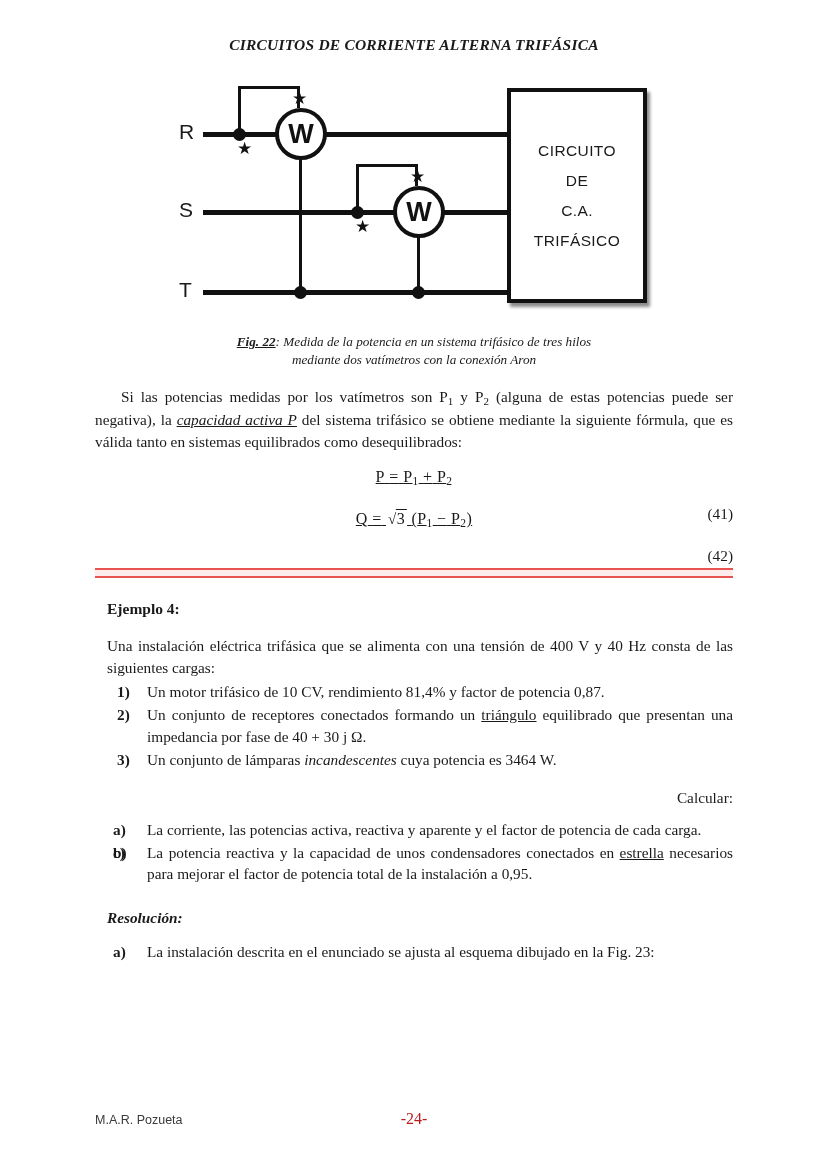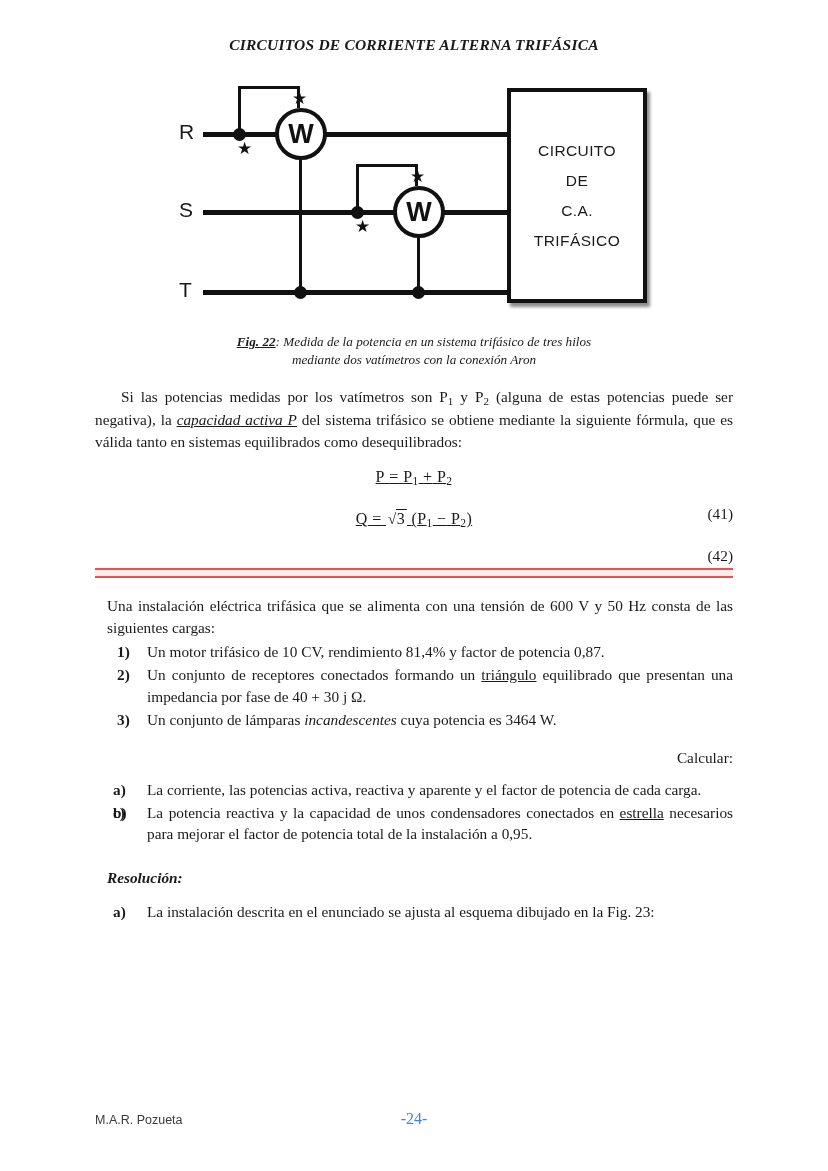--- a/index.html
+++ b/index.html
@@ -291,21 +291,21 @@
     font-size: 12.5px;
     color: #3a3a3a;
   }
   .footer-page {
     position: absolute;
     left: 0;
     right: 0;
     top: -3px;
     text-align: center;
     font-size: 16px;
-    color: #3b82f6;
+    color: #b91c1c;
   }
 </style>
 </head>
 <body>
 
 <div class="page">
 
   <div class="doc-title">CIRCUITOS DE CORRIENTE ALTERNA TRIFÁSICA</div>
 
   <div class="figure-block">
@@ -369,22 +369,23 @@
   </div>
 
 
   <div class="equation-row">
     <span class="eq-body"><span>Q</span>&nbsp;<span>=</span>&nbsp;<span class="sqrt"><span class="radical">√</span><span class="radicand">3</span></span>&nbsp;<span>(</span><span>P</span><sub>1</sub>&nbsp;<span>−</span>&nbsp;<span>P</span><sub>2</sub><span>)</span></span>
     <span class="eq-num">(42)</span>
   </div>
 
   <div class="red-rule"></div>
 
-
-  <p class="lead">Una instalación eléctrica trifásica que se alimenta con una tensión de 600 V y 50 Hz consta de las siguientes cargas:</p>
+  <h2 class="example-head">Ejemplo 4:</h2>
+
+  <p class="lead">Una instalación eléctrica trifásica que se alimenta con una tensión de 400 V y 40 Hz consta de las siguientes cargas:</p>
 
   <ul class="olist">
     <li>
       <span class="marker">1)</span><span>Un motor trifásico de 10 CV, rendimiento 81,4% y factor de potencia 0,87.</span><span class="uline"></span><span></span><span class="ital"></span><span></span>
     </li>
     <li>
       <span class="marker">2)</span><span>Un conjunto de receptores conectados formando un </span><span class="uline">triángulo</span><span> equilibrado que presentan una impedancia por fase de  40 + 30 j Ω.</span><span class="ital"></span><span></span>
     </li>
     <li>
       <span class="marker">3)</span><span>Un conjunto de lámparas </span><span class="uline"></span><span></span><span class="ital">incandescentes</span><span> cuya potencia es 3464 W.</span>

